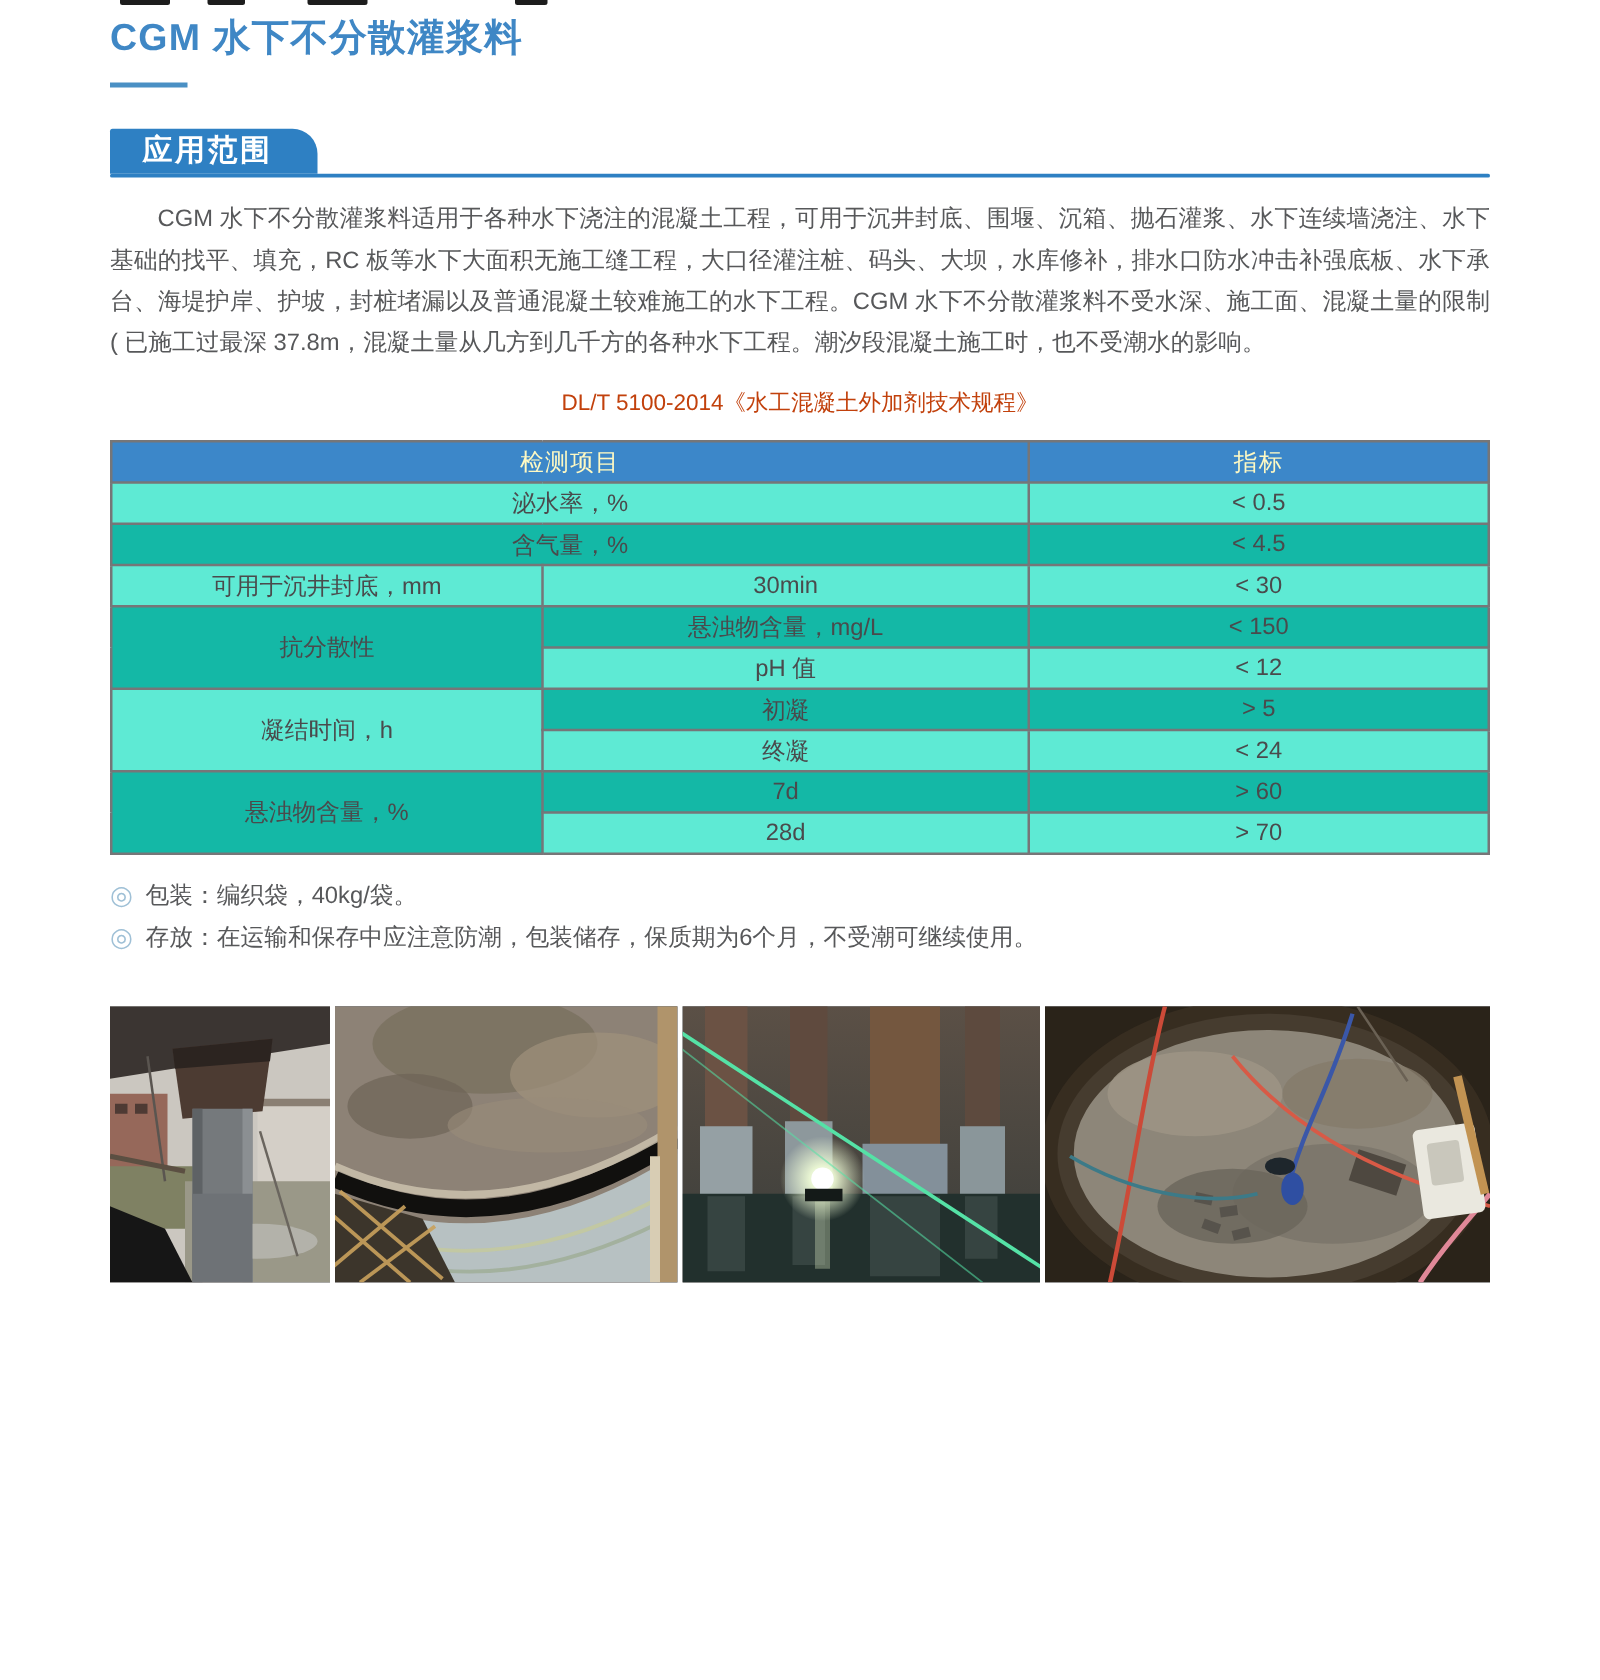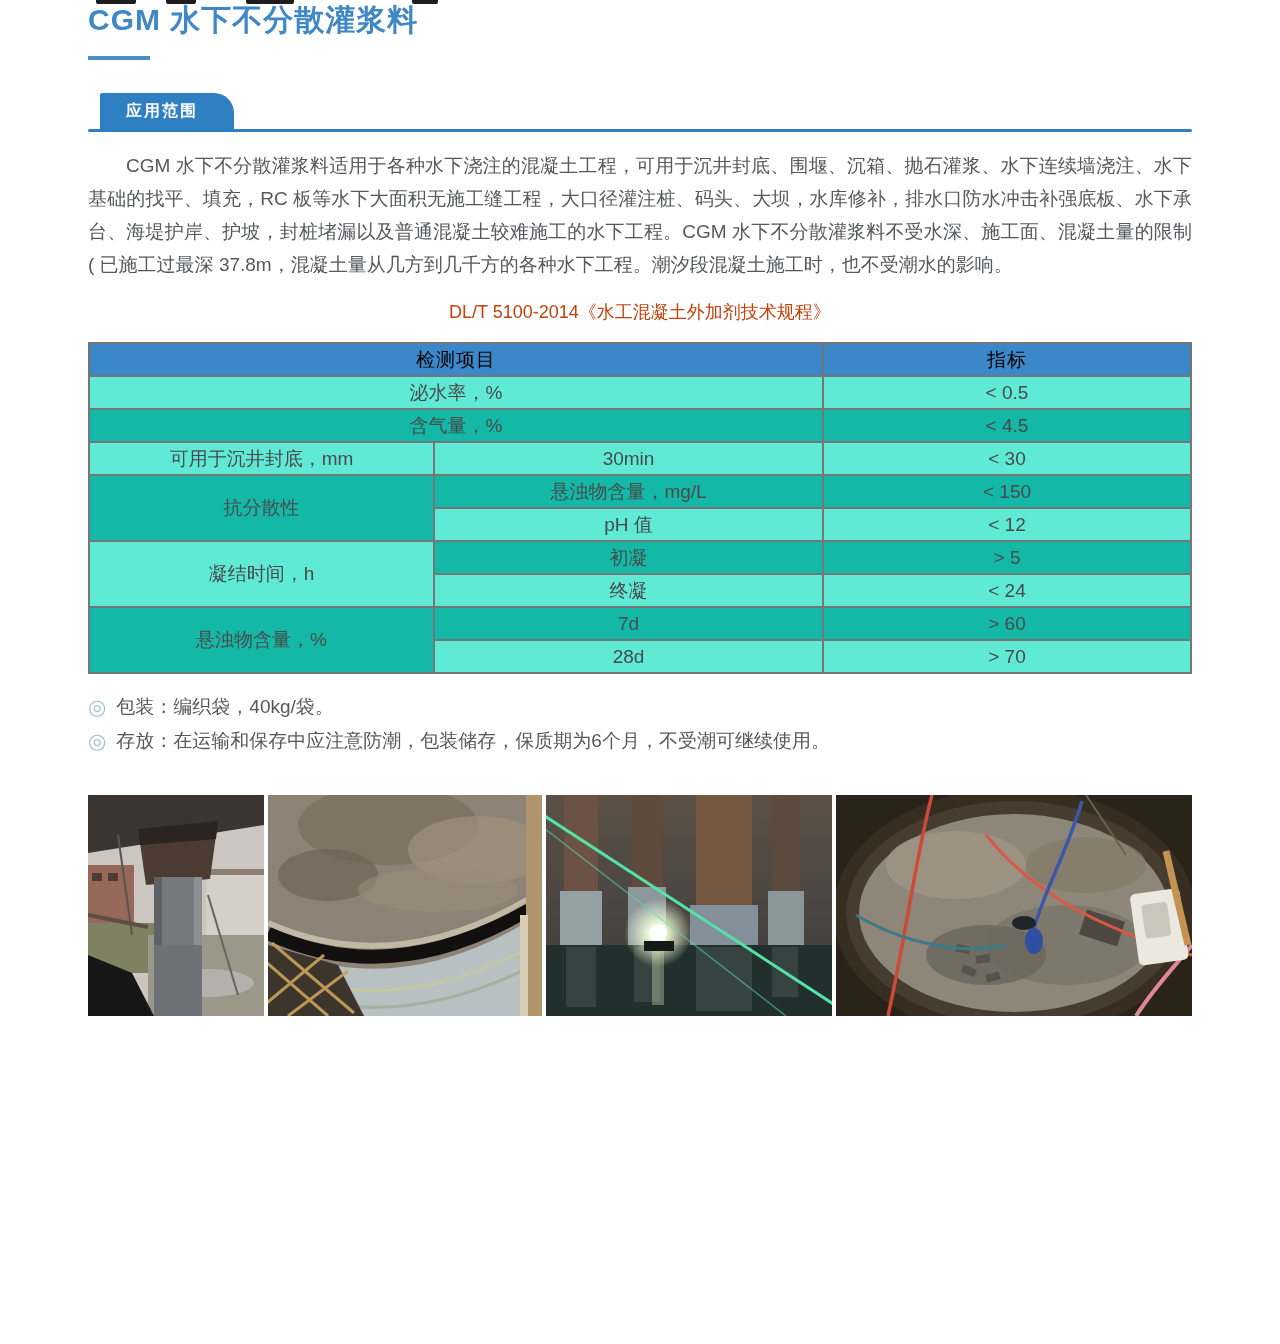--- a/index.html
+++ b/index.html
@@ -9,42 +9,41 @@
     background:#ffffff;
     font-family:"Liberation Sans","DejaVu Sans",sans-serif;
     overflow:hidden;
   }
   .content{padding:0 88px;}
   
   .top-marks{position:absolute;top:0;left:0;height:4px;width:100%;}
   .top-marks i{position:absolute;top:0;height:4px;background:#1d1d1d;border-radius:0 0 2px 2px;}
   
   .main-title{
-    margin:0;
+    padding-top:10px;margin:0;
     font-size:30px;font-weight:bold;letter-spacing:1px;
     color:#3f87c5;
   }
   .title-underline{width:62px;height:4px;background:#4a90c4;margin-top:15px;}
   
   .para{
     margin:0;font-size:19px;line-height:33px;color:#57585a;
     text-indent:2em;text-align:justify;
   }
   .intro-para{margin-top:42px;}
   .scope-para{margin-top:17px;}
   
   .section{margin-top:33px;}
   .section-tab{
     display:inline-block;
     background:#2e80c3;color:#ffffff;
-    font-size:16px;font-weight:bold;letter-spacing:2px;
+    font-size:24px;font-weight:bold;letter-spacing:2px;
     line-height:36px;height:36px;
     padding:0 36px 0 26px;
     border-radius:2px 20px 0 0;
-    margin-left:12px;
   }
   .section-rule{height:3px;background:#2e80c3;border-radius:2px;}
   
   .std-note{
     margin-top:15px;text-align:center;
     font-size:18px;color:#c2410c;text-indent:0;
   }
   
   table.perf{
     margin-top:13px;width:100%;
@@ -52,21 +51,21 @@
     font-size:19px;color:#4a4a4c;
     table-layout:fixed;
   }
   table.perf td,table.perf th{
     border:2px solid #767678;
     text-align:center;vertical-align:middle;
     height:31px;padding:0 4px;
     font-weight:normal;
   }
   table.perf th{
-    background:#3c87c9;color:#000000;
+    background:#3c87c9;color:#fef9c3;
     font-size:19px;letter-spacing:1px;
   }
   .c1{width:345px;}
   .c2{width:389px;}
   .c3{width:368px;}
   td.grey{background:#5eead4;}
   td.white{background:#14b8a6;}
   
   .bullets{margin-top:16px;}
   .bullet{display:flex;align-items:flex-start;font-size:19px;line-height:34px;color:#57585a;}

